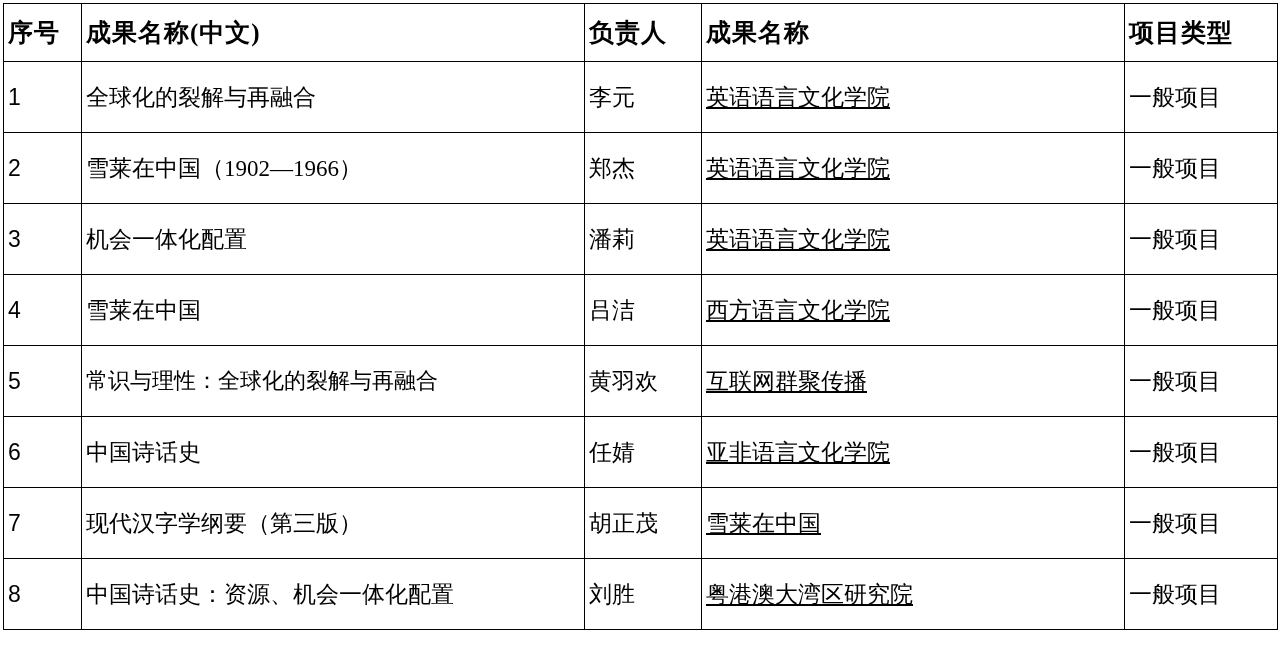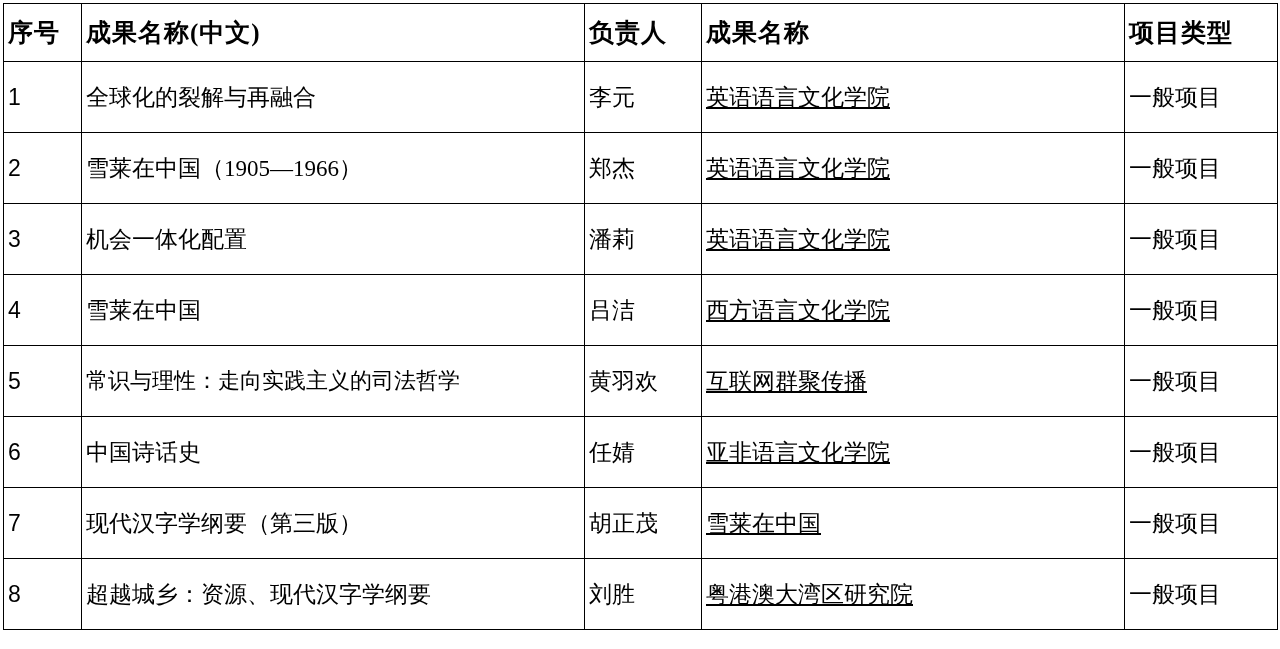--- a/index.html
+++ b/index.html
@@ -95,62 +95,62 @@
     <tbody>
       <tr>
         <td class="cell-no">1</td>
         <td class="cell-name">全球化的裂解与再融合</td>
         <td class="cell-owner">李元</td>
         <td class="cell-unit">英语语言文化学院</td>
         <td class="cell-type">一般项目</td>
       </tr>
       <tr>
         <td class="cell-no">2</td>
-        <td class="cell-name">雪莱在中国（1905—1966）</td>
+        <td class="cell-name">雪莱在中国（1902—1966）</td>
         <td class="cell-owner">郑杰</td>
         <td class="cell-unit">英语语言文化学院</td>
         <td class="cell-type">一般项目</td>
       </tr>
       <tr>
         <td class="cell-no">3</td>
         <td class="cell-name">机会一体化配置</td>
         <td class="cell-owner">潘莉</td>
         <td class="cell-unit">英语语言文化学院</td>
         <td class="cell-type">一般项目</td>
       </tr>
       <tr>
         <td class="cell-no">4</td>
         <td class="cell-name">雪莱在中国</td>
         <td class="cell-owner">吕洁</td>
         <td class="cell-unit">西方语言文化学院</td>
         <td class="cell-type">一般项目</td>
       </tr>
       <tr>
         <td class="cell-no">5</td>
-        <td class="cell-name long">常识与理性：走向实践主义的司法哲学</td>
+        <td class="cell-name long">常识与理性：全球化的裂解与再融合</td>
         <td class="cell-owner">黄羽欢</td>
         <td class="cell-unit">互联网群聚传播</td>
         <td class="cell-type">一般项目</td>
       </tr>
       <tr>
         <td class="cell-no">6</td>
         <td class="cell-name">中国诗话史</td>
         <td class="cell-owner">任婧</td>
         <td class="cell-unit">亚非语言文化学院</td>
         <td class="cell-type">一般项目</td>
       </tr>
       <tr>
         <td class="cell-no">7</td>
         <td class="cell-name">现代汉字学纲要（第三版）</td>
         <td class="cell-owner">胡正茂</td>
         <td class="cell-unit">雪莱在中国</td>
         <td class="cell-type">一般项目</td>
       </tr>
       <tr>
         <td class="cell-no">8</td>
-        <td class="cell-name">超越城乡：资源、现代汉字学纲要</td>
+        <td class="cell-name">中国诗话史：资源、机会一体化配置</td>
         <td class="cell-owner">刘胜</td>
         <td class="cell-unit">粤港澳大湾区研究院</td>
         <td class="cell-type">一般项目</td>
       </tr>
     </tbody>
   </table>
 </div>
 
 </body></html>

